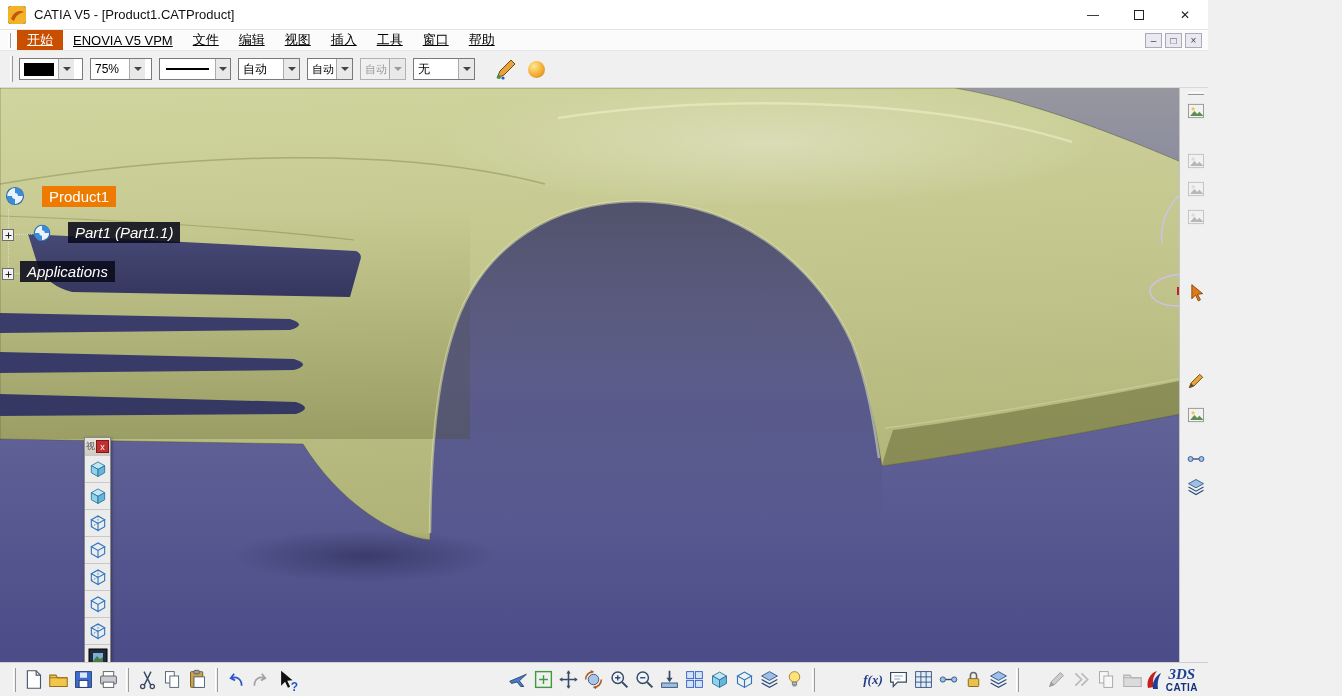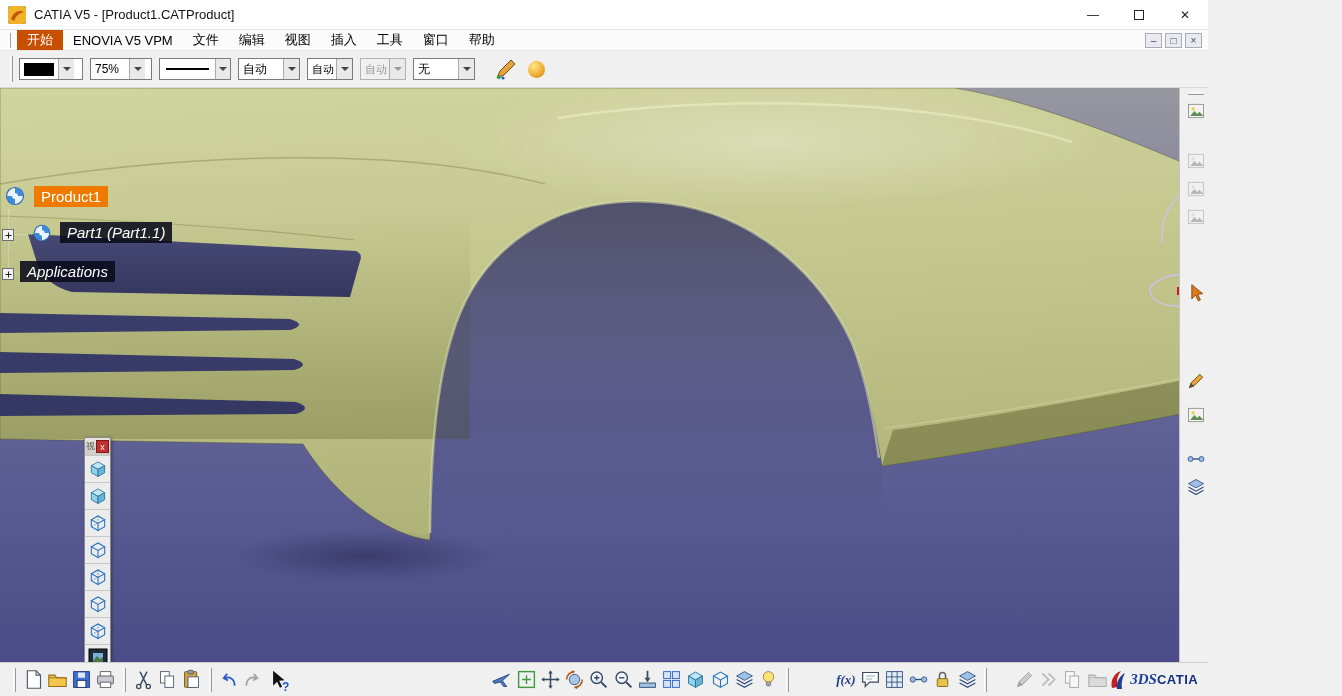--- a/index.html
+++ b/index.html
@@ -11,21 +11,21 @@
   .titlebar { height:30px; background:#ffffff; display:flex; align-items:center; border-bottom:1px solid #e4e4e4; }
   .appicon { margin-left:8px; }
   .title { margin-left:8px; font-size:13px; color:#111; }
   .wbtns { margin-left:auto; display:flex; height:30px; }
   .wbtn { width:46px; height:30px; display:flex; align-items:center; justify-content:center; font-size:12px; color:#222; }
   .maxbox { width:10px; height:10px; border:1px solid #222; display:inline-block; }
 
   
   .menubar { height:21px; background:#fbfbfb; display:flex; align-items:center; padding-left:6px; border-bottom:1px solid #e7e7e7; font-size:13px; }
   .mgrip { width:3px; height:15px; border-left:1px solid #fff; border-right:1px solid #a0a0a0; margin:0 6px 0 2px; }
-  .mi { padding:1px 10px; white-space:nowrap; }
+  .mi { padding:1px 10px; white-space:nowrap;text-decoration:underline; }
   .mi.hl { background:#c94f00; color:#fff; }
   .mdibtns { margin-left:auto; display:flex; gap:3px; margin-right:6px; }
   .mdib { width:17px; height:15px; border:1px solid #aab; background:#e9e9ef; font-size:10px; line-height:13px; text-align:center; color:#446; }
 
   
   .topbar { height:37px; display:flex; align-items:center; background:#f0f0f0; border-bottom:1px solid #d9d9d9; padding-left:4px; }
   .grip { width:3px; height:26px; border-left:1px solid #fff; border-right:1px solid #9a9a9a; margin:0 6px; }
   .combo { height:22px; background:#fff; border:1px solid #7a7a7a; display:flex; align-items:center; font-size:12px; margin-right:7px; }
   .combo .val { padding:0 4px; flex:1; white-space:nowrap; overflow:hidden; }
   .combo .arrow { width:16px; height:100%; background:#e9e9e9; border-left:1px solid #ababab; display:flex; align-items:center; justify-content:center; }
@@ -41,21 +41,21 @@
   .brush { margin-left:12px; }
 
   
   .main { display:flex; height:574px; }
   .viewport { position:relative; width:1310px; height:574px; overflow:hidden;
               background:linear-gradient(#97979f, #84859f 22%, #626397 55%, #4b4c88); }
   .scene { position:absolute; left:0; top:0; z-index:1; }
 
   
   .tree { position:absolute; left:0; top:0; z-index:5; }
-  .tnode { position:absolute; display:flex; align-items:center; gap:8px; }
+  .tnode { position:absolute; display:flex; align-items:center; gap:16px; }
   .tlabel { font-size:15px; color:#fff; padding:2px 7px; white-space:nowrap; }
   .tlabel.sel { background:#ee7a00; }
   .tlabel.dark { background:rgba(10,10,26,0.88);font-style:italic; }
   .plusbox { position:absolute; width:12px; height:12px; background:#f2f2f2; border:1px solid #6f6f6f;
              display:flex; align-items:center; justify-content:center; z-index:6; }
   .dotv { position:absolute; border-left:1px dotted rgba(235,235,245,0.6); width:0; z-index:4; }
   .doth { position:absolute; border-top:1px dotted rgba(235,235,245,0.6); height:0; z-index:4; }
 
   
   .compass { position:absolute; left:1120px; top:85px; z-index:4; }
@@ -84,23 +84,23 @@
   .ic { width:26px; height:26px; display:flex; align-items:center; justify-content:center; position:relative; }
   .ic svg { width:21px; height:21px; }
   .dis { filter:grayscale(1); opacity:0.5; }
   .grip2 { width:3px; height:24px; border-left:1px solid #fff; border-right:1px solid #9a9a9a; margin:0 5px; }
   .sp-mid { width:215px; }
   .fx { font:italic bold 13px "Liberation Serif", serif; color:#223a8c; }
   .q { position:absolute; right:0; bottom:-1px; color:#2255cc; font-weight:bold; font-size:12px; }
   .mlF { margin-left:40px; }
   .mlG { margin-left:20px; }
   .logo { margin-left:auto; display:flex; align-items:center; gap:3px; padding-right:2px; }
-  .logo-col { display:flex; flex-direction:row; align-items:center; line-height:1.05; }
+  .logo-col { display:flex; flex-direction:column; align-items:center; line-height:1.05; }
   .brand { font:italic bold 15px "Liberation Serif", serif; color:#1d3f96; }
-  .product { font-weight:bold; font-size:13px; color:#13307c; letter-spacing:0.5px; }
+  .product { font-weight:bold; font-size:10px; color:#13307c; letter-spacing:0.5px; }
 </style>
 </head>
 <body>
 
 <svg width="0" height="0" style="position:absolute" aria-hidden="true">
 <defs>
 <symbol id="s-page" viewBox="0 0 24 24">
         <path d="M5,2 h10 l5,5 v15 h-15 Z" fill="#fff" stroke="#46586e" stroke-width="1.3"></path>
         <path d="M15,2 v5 h5" fill="none" stroke="#46586e" stroke-width="1.3"></path>
       </symbol>

